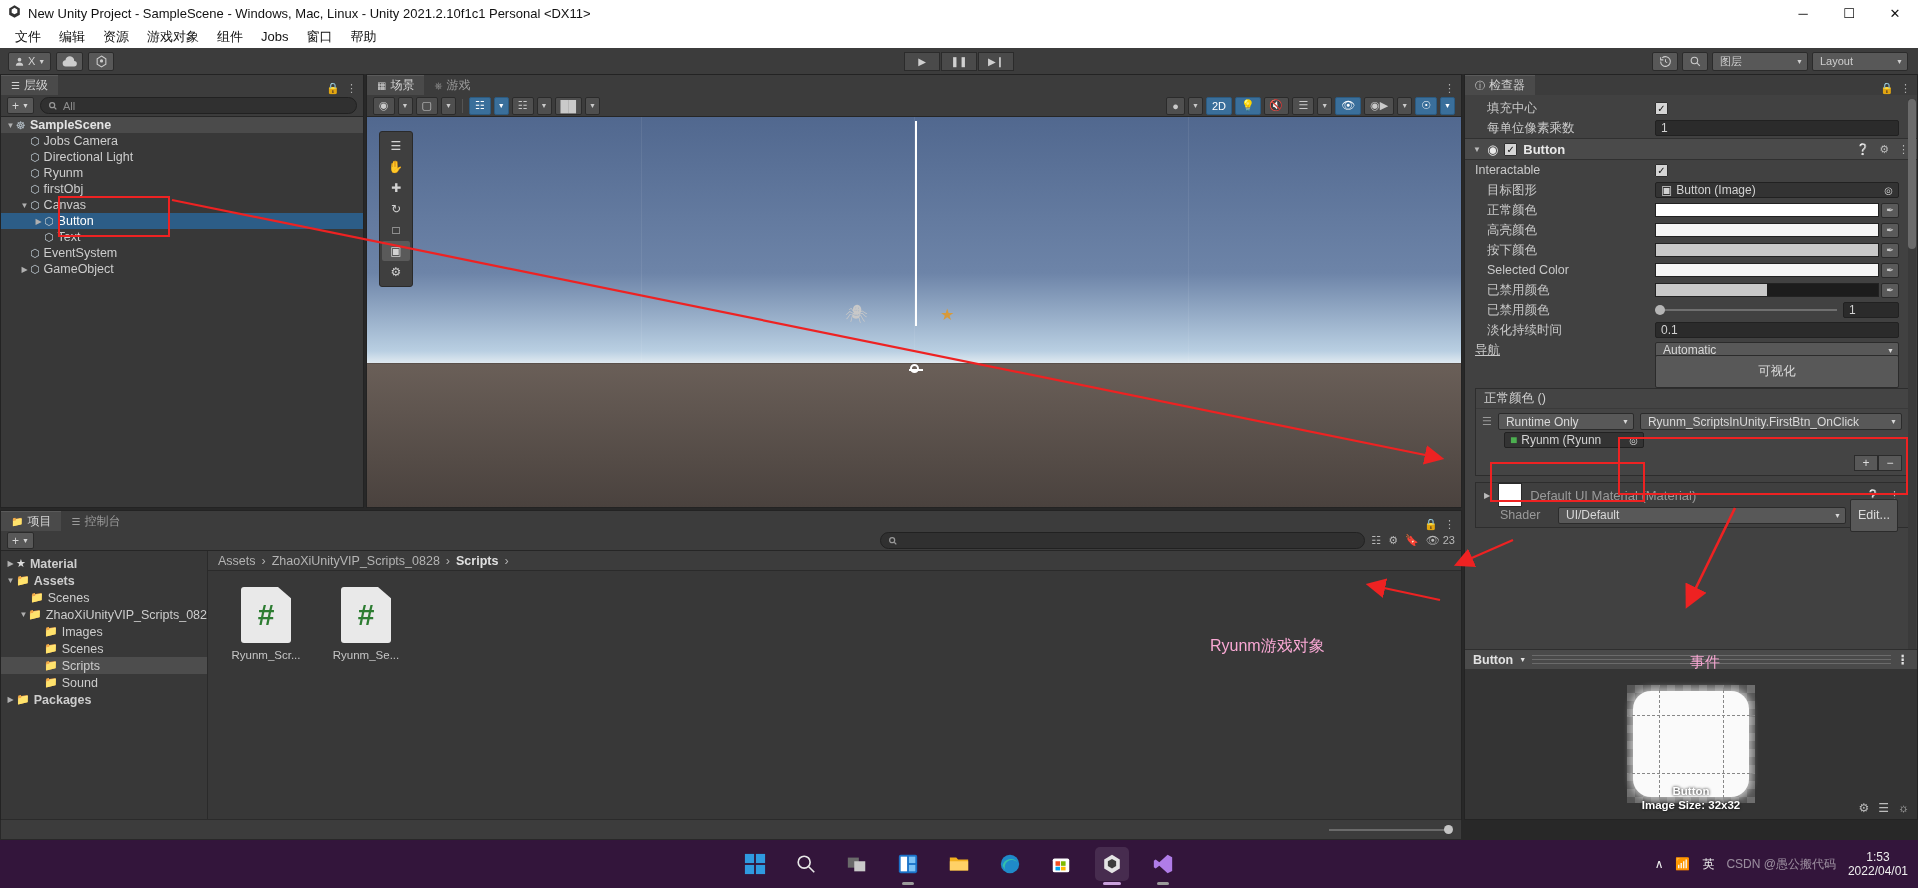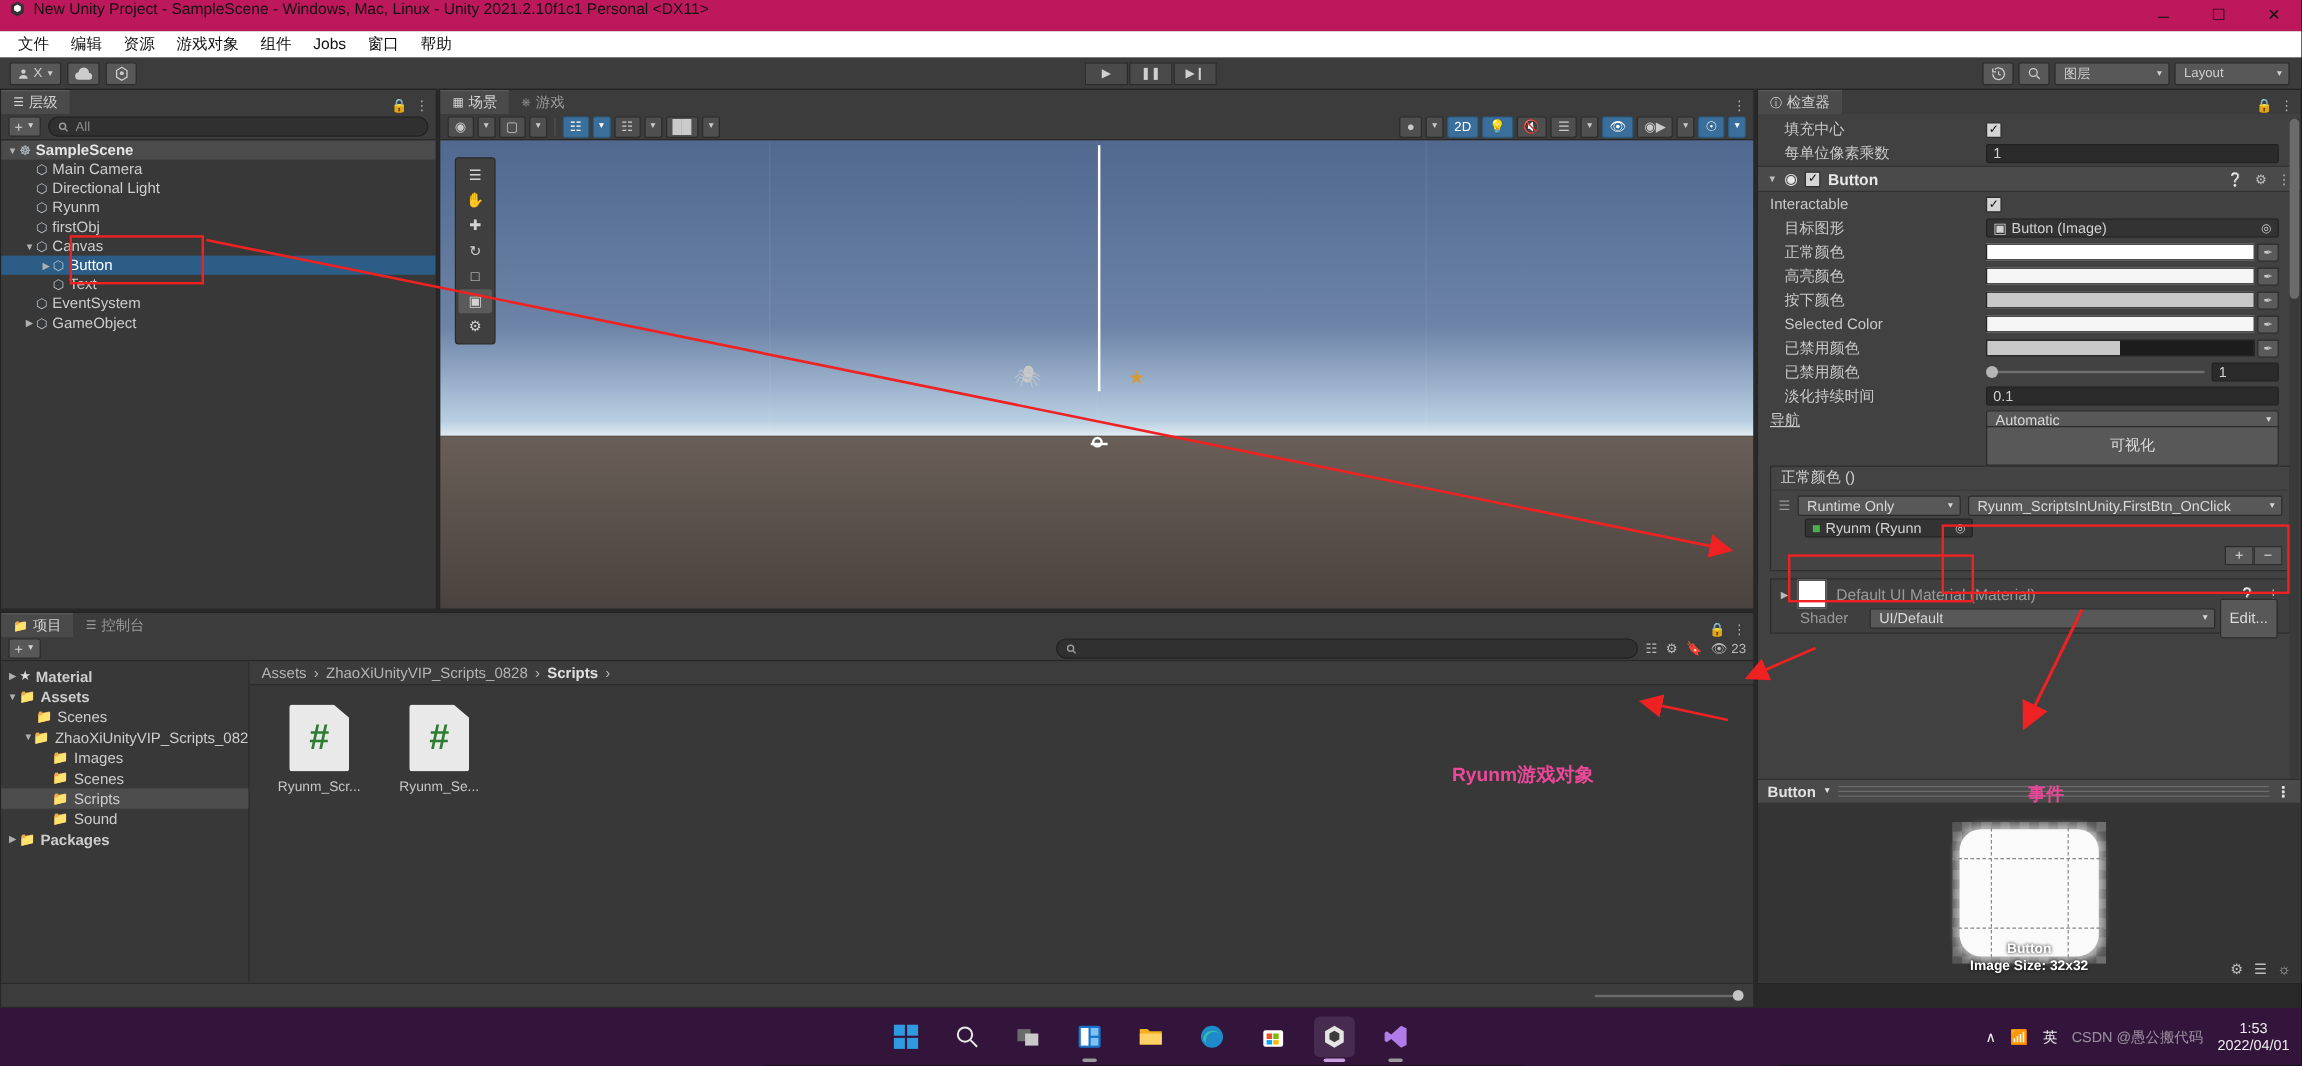--- a/index.html
+++ b/index.html
@@ -2,21 +2,21 @@
 <html><head>
 <meta charset="utf-8">
 <style>
   * { box-sizing: border-box; margin:0; padding:0; }
   html,body { width:1918px; height:888px; overflow:hidden; background:#000; }
   body { font-family:"Liberation Sans","DejaVu Sans",sans-serif; font-size:13px; color:#c8c8c8; -webkit-font-smoothing:antialiased; }
 
   #app { position:relative; width:1918px; height:888px; background:#282828; }
 
   
-  .titlebar { position:absolute; left:0; top:0; width:1918px; height:26px; background:#be185d; display:flex; align-items:flex-start; }
+  .titlebar { position:absolute; left:0; top:0; width:1918px; height:26px; background:#ffffff; display:flex; align-items:center; }
   .tb-icon { width:28px; text-align:center; }
   .tb-title { font-size:13px; color:#111; }
   .tb-controls { margin-left:auto; display:flex; height:26px; }
   .tb-btn { width:46px; height:26px; display:flex; align-items:center; justify-content:center; color:#111; font-size:13px; }
 
   
   .menubar { position:absolute; left:0; top:26px; width:1918px; height:22px; background:#fff; display:flex; align-items:center; padding-left:6px; }
   .menuitem { font-size:13px; color:#111; padding:0 9px; line-height:22px; }
 
   
@@ -127,21 +127,21 @@
   .dash { position:absolute; }
   .sprite-label { position:absolute; bottom:6px; left:0; right:0; text-align:center; color:#fff; font-size:11.5px; font-weight:bold; text-shadow:0 0 3px #000;}
   .sprite-size { position:absolute; bottom:-8px; left:-28px; right:-28px; text-align:center; color:#fff; font-size:11.5px; font-weight:bold; text-shadow:0 0 3px #000;}
 
   
   .vscroll { position:absolute; right:1px; width:8px; background:#3a3a3a; }
   .vthumb { position:absolute; left:0; width:8px; background:#6b6b6b; border-radius:4px;}
 
   
   .anno-box { position:absolute; border:2.5px solid #ee2222; pointer-events:none; }
-  .anno-text { position:absolute; color:#ec4899; font-size:16px; font-weight:bold; }
+  .anno-text { position:absolute; color:#f9a8d4; font-size:16px; font-weight:normal; }
   svg.anno { position:absolute; left:0; top:0; width:1918px; height:888px; pointer-events:none; }
 
   
   .taskbar { position:absolute; left:0; bottom:0; width:1918px; height:48px; background:rgba(52,20,60,0.95); display:flex; align-items:center; }
   .tb-center { position:absolute; left:50%; transform:translateX(-50%); display:flex; gap:17px; align-items:center; }
   .tbicon { width:34px; height:34px; display:flex; align-items:center; justify-content:center; border-radius:5px; position:relative;}
   .tbicon.active { background:rgba(255,255,255,0.1); }
   .tbicon .dot { position:absolute; bottom:-4px; width:12px; height:3px; border-radius:2px; background:#9b9b9b;}
   .tbicon.active .dot { background:#c9a0dc; width:18px;}
   .tray { position:absolute; right:10px; display:flex; align-items:center; gap:12px; color:#eee; font-size:12px;}
@@ -255,21 +255,21 @@
     </div>
     <div class="hier-body" id="hier-rows">
         <div class="hrow scene">
           <span class="tri" style="margin-left: 0px;">▼</span>
           <span class="cube">☸</span>
           <span>SampleScene</span>
         </div>
         <div class="hrow">
           <span class="tri" style="margin-left: 14px;"></span>
           <span class="cube">⬡</span>
-          <span>Main Camera</span>
+          <span>Jobs Camera</span>
         </div>
         <div class="hrow">
           <span class="tri" style="margin-left: 14px;"></span>
           <span class="cube">⬡</span>
           <span>Directional Light</span>
         </div>
         <div class="hrow">
           <span class="tri" style="margin-left: 14px;"></span>
           <span class="cube">⬡</span>
           <span>Ryunm</span>

